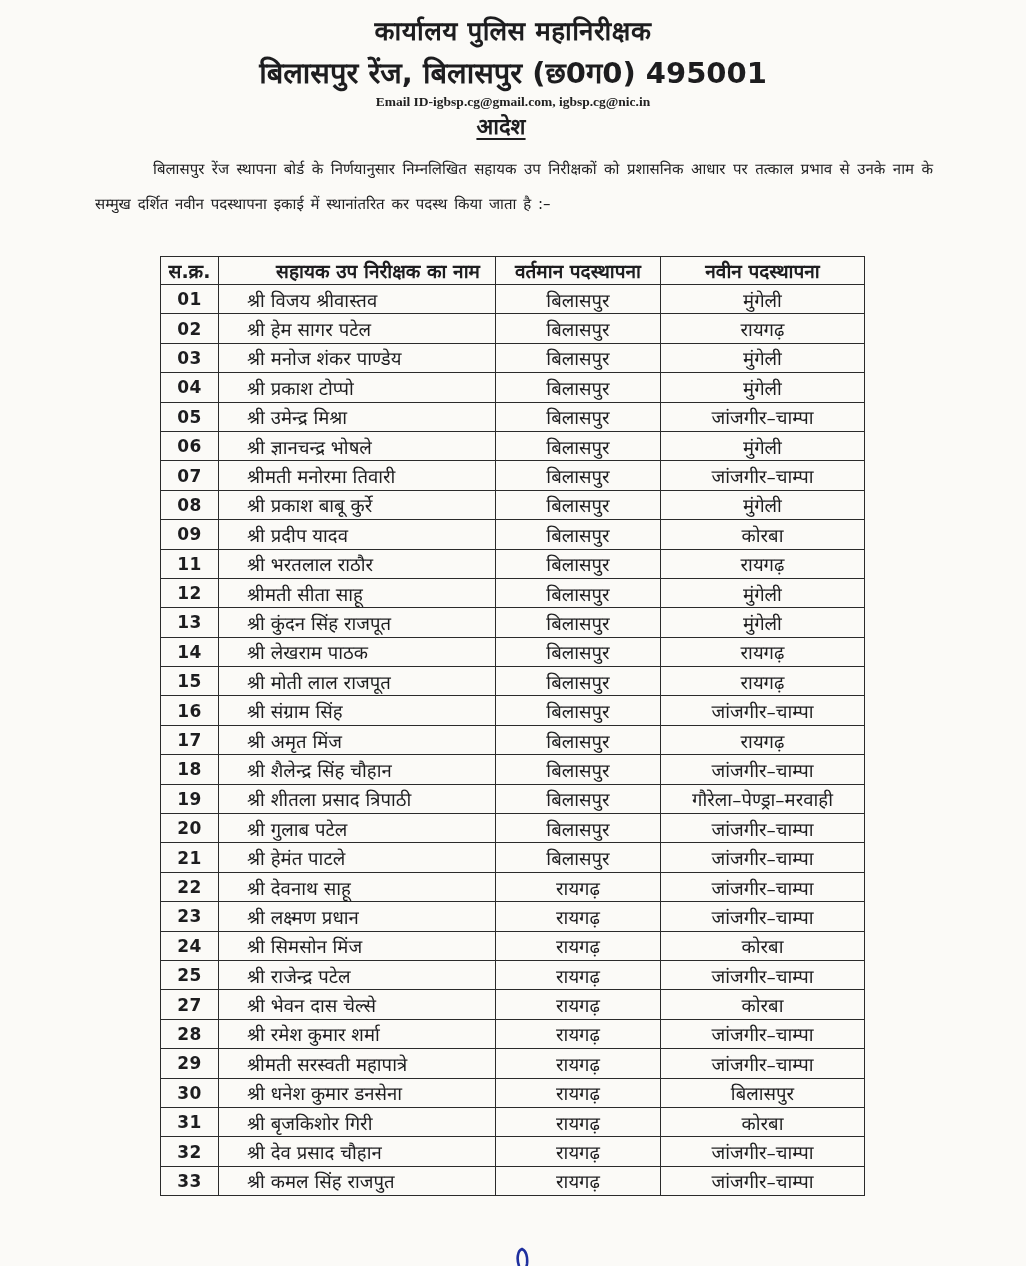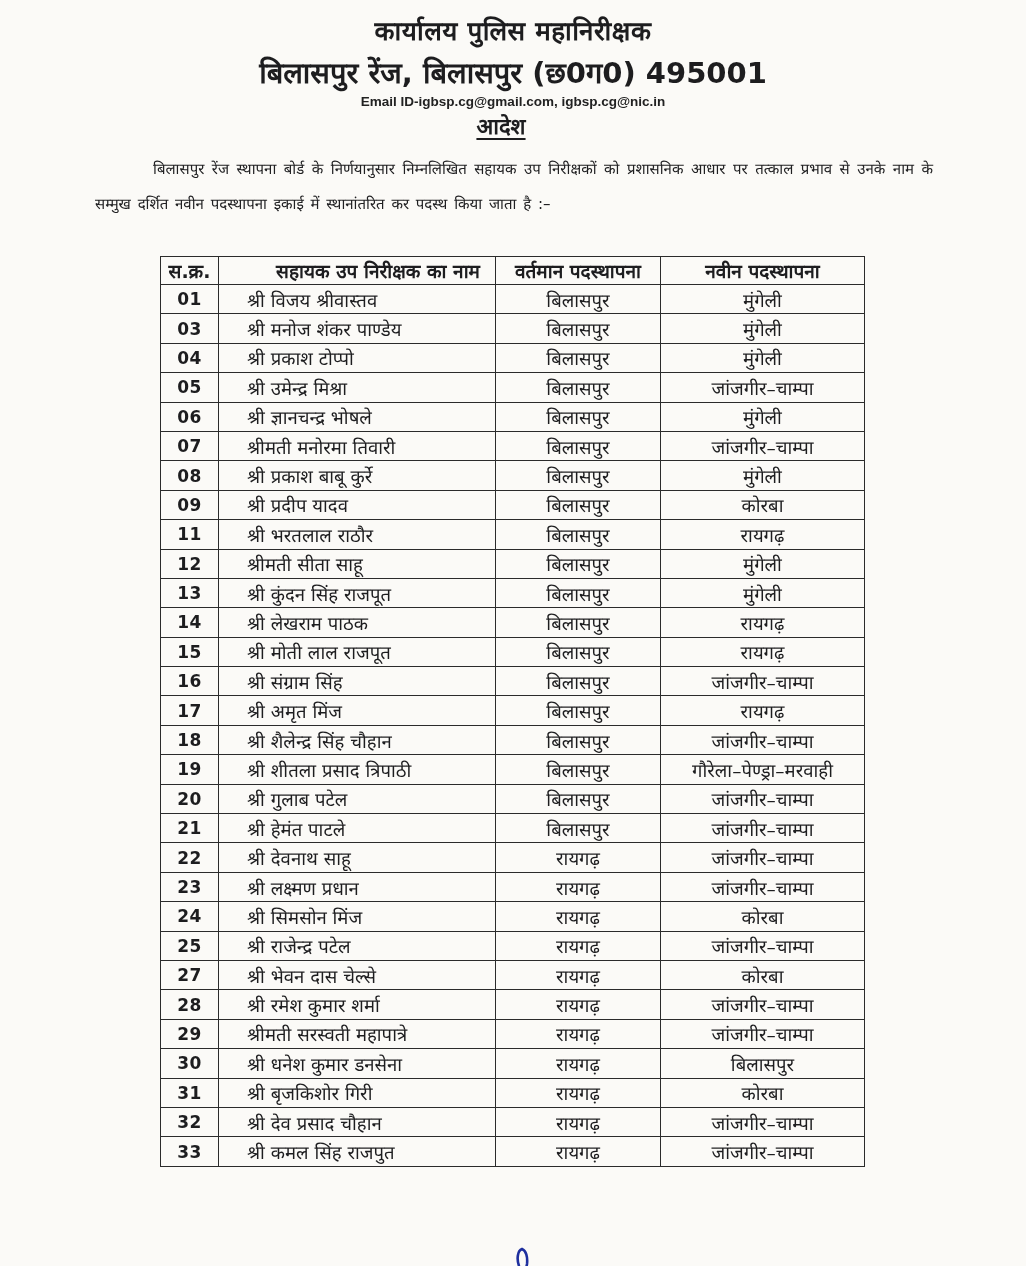--- a/index.html
+++ b/index.html
@@ -20,21 +20,21 @@
     font-weight: bold;
     letter-spacing: 0.5px;
   }
   .office-address {
     margin-top: 4px;
     font-size: 29px;
     font-weight: 600;
   }
   .email-line {
     margin-top: 3px;
-    font-family: Liberation Sans, sans-serif;
+    font-family: Liberation Serif, serif;
     font-weight: bold;
     font-size: 13.5px;
     color: #222;
   }
   .order-heading-wrap { position: absolute; top: 110px; left: 12px; width: 100%; text-align: center; }
   .order-heading {
     display: inline-block;
     font-size: 22px;
     font-weight: 600;
     text-decoration: underline;
@@ -129,20 +129,26 @@
       </tr>
     </thead>
     <tbody>
         <tr>
       <td class="cell-sn">01</td>
       <td class="cell-name">श्री विजय श्रीवास्तव</td>
       <td class="cell-current">बिलासपुर</td>
       <td class="cell-new">मुंगेली</td>
     </tr>
         <tr>
+      <td class="cell-sn">02</td>
+      <td class="cell-name">श्री हेम सागर पटेल</td>
+      <td class="cell-current">बिलासपुर</td>
+      <td class="cell-new">रायगढ़</td>
+    </tr>
+        <tr>
       <td class="cell-sn">03</td>
       <td class="cell-name">श्री मनोज शंकर पाण्डेय</td>
       <td class="cell-current">बिलासपुर</td>
       <td class="cell-new">मुंगेली</td>
     </tr>
         <tr>
       <td class="cell-sn">04</td>
       <td class="cell-name">श्री प्रकाश टोप्पो</td>
       <td class="cell-current">बिलासपुर</td>
       <td class="cell-new">मुंगेली</td>

